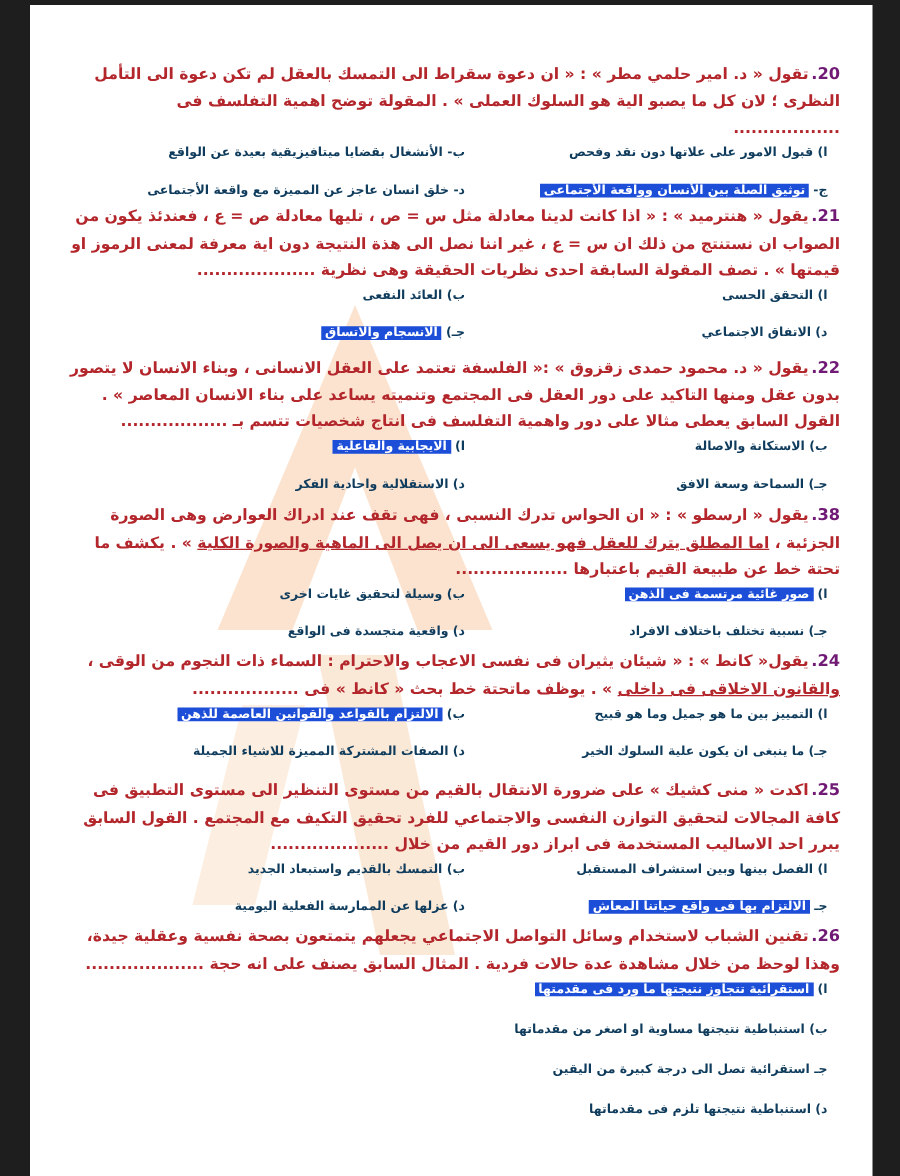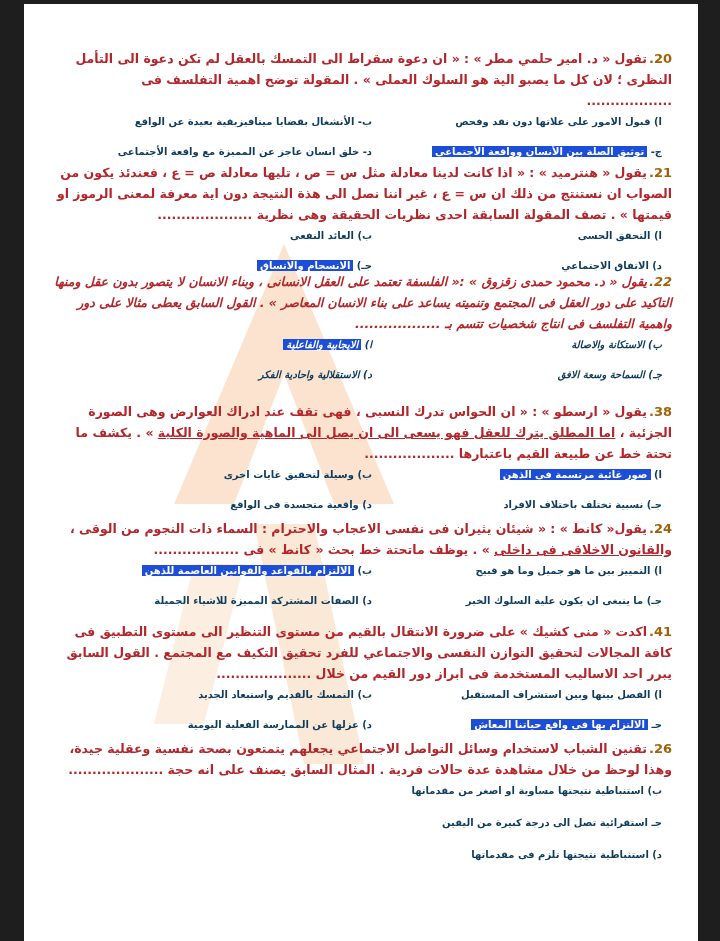--- a/index.html
+++ b/index.html
@@ -31,21 +31,21 @@
       direction: rtl;
       text-align: right;
     }
     .q-stem {
       color: #b3262b;
       font-weight: bold;
       font-size: 12.5px;
       line-height: 21px;
     }
     .q-num {
-      color: #a16207;
+      color: #701a75;
       font-weight: bold;
       font-size: 13px;
       margin-left: 2px;
     }
     .u { text-decoration: underline; text-align: right; }
     .opts {
       display: grid;
       grid-template-columns: 250px 250px;
       column-gap: 40px;
       row-gap: 12px;
@@ -94,21 +94,21 @@
       <span class="q-num">21.</span><span>يقول « هنترميد » : « اذا كانت لدينا معادلة مثل س = ص ، تليها معادلة ص = ع ، فعندئذ يكون من الصواب ان نستنتج من ذلك ان س = ع ، غير اننا نصل الى هذة النتيجة دون اية معرفة لمعنى الرموز او قيمتها » . تصف المقولة السابقة احدى نظريات الحقيقة وهى نظرية ....................</span>
     </div>
     <div class="opts">
       <div class="opt"><span>ا)</span> <span>التحقق الحسى</span></div>
       <div class="opt"><span>ب)</span> <span>العائد النفعى</span></div>
       <div class="opt"><span>د)</span> <span>الاتفاق الاجتماعي</span></div>
       <div class="opt"><span>جـ)</span> <span class="hl">الانسجام والاتساق</span></div>
     </div>
   </div>
 
-  <div class="q" style="top:267px;font-style:italic;">
+  <div class="q" style="top:279px;">
     <div class="q-stem">
       <span class="q-num">22.</span><span>يقول « د. محمود حمدى زقزوق » :« الفلسفة تعتمد على العقل الانسانى ، وبناء الانسان لا يتصور بدون عقل ومنها التاكيد على دور العقل فى المجتمع وتنميته يساعد على بناء الانسان المعاصر » . القول السابق يعطى مثالا على دور واهمية التفلسف فى انتاج شخصيات تتسم بـ ..................</span>
     </div>
     <div class="opts">
       <div class="opt"><span>ب)</span> <span>الاستكانة والاصالة</span></div>
       <div class="opt"><span>ا)</span> <span class="hl">الايجابية والفاعلية</span></div>
       <div class="opt"><span>جـ)</span> <span>السماحة وسعة الافق</span></div>
       <div class="opt"><span>د)</span> <span>الاستقلالية واحادية الفكر</span></div>
     </div>
   </div>
@@ -132,34 +132,35 @@
     <div class="opts">
       <div class="opt"><span>ا)</span> <span>التمييز بين ما هو جميل وما هو قبيح</span></div>
       <div class="opt"><span>ب)</span> <span class="hl">الالتزام بالقواعد والقوانين العاصمة للذهن</span></div>
       <div class="opt"><span>جـ)</span> <span>ما ينبغى ان يكون علية السلوك الخير</span></div>
       <div class="opt"><span>د)</span> <span>الصفات المشتركة المميزة للاشياء الجميلة</span></div>
     </div>
   </div>
 
   <div class="q" style="top:617px;">
     <div class="q-stem">
-      <span class="q-num">41.</span><span>اكدت « منى كشيك » على ضرورة الانتقال بالقيم من مستوى التنظير الى مستوى التطبيق فى كافة المجالات لتحقيق التوازن النفسى والاجتماعي للفرد تحقيق التكيف مع المجتمع . القول السابق يبرر احد الاساليب المستخدمة فى ابراز دور القيم من خلال ....................</span>
+      <span class="q-num">25.</span><span>اكدت « منى كشيك » على ضرورة الانتقال بالقيم من مستوى التنظير الى مستوى التطبيق فى كافة المجالات لتحقيق التوازن النفسى والاجتماعي للفرد تحقيق التكيف مع المجتمع . القول السابق يبرر احد الاساليب المستخدمة فى ابراز دور القيم من خلال ....................</span>
     </div>
     <div class="opts">
       <div class="opt"><span>ا)</span> <span>الفصل بينها وبين استشراف المستقبل</span></div>
       <div class="opt"><span>ب)</span> <span>التمسك بالقديم واستبعاد الجديد</span></div>
       <div class="opt"><span>جـ</span> <span class="hl">الالتزام بها فى واقع حياتنا المعاش</span></div>
       <div class="opt"><span>د)</span> <span>عزلها عن الممارسة الفعلية اليومية</span></div>
     </div>
   </div>
 
   <div class="q" style="top:734px;">
     <div class="q-stem">
       <span class="q-num">26.</span><span>تقنين الشباب لاستخدام وسائل التواصل الاجتماعي يجعلهم يتمتعون بصحة نفسية وعقلية جيدة، وهذا لوحظ من خلال مشاهدة عدة حالات فردية . المثال السابق يصنف على انه حجة ....................</span>
     </div>
     <div class="opts single">
+      <div class="opt"><span>ا)</span> <span class="hl">استقرائية تتجاوز نتيجتها ما ورد فى مقدمتها</span></div>
       <div class="opt"><span>ب)</span> <span>استنباطية نتيجتها مساوية او اصغر من مقدماتها</span></div>
       <div class="opt"><span>جـ</span> <span>استقرائية تصل الى درجة كبيرة من اليقين</span></div>
       <div class="opt"><span>د)</span> <span>استنباطية نتيجتها تلزم فى مقدماتها</span></div>
     </div>
   </div>
 
 </div>
 
 </body></html>

